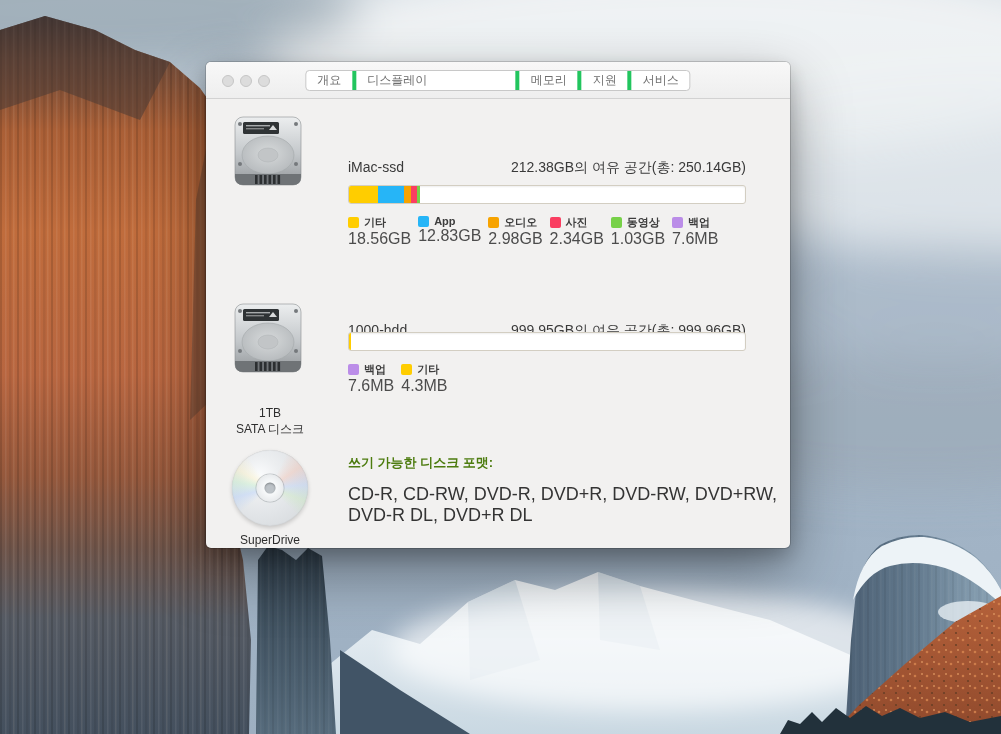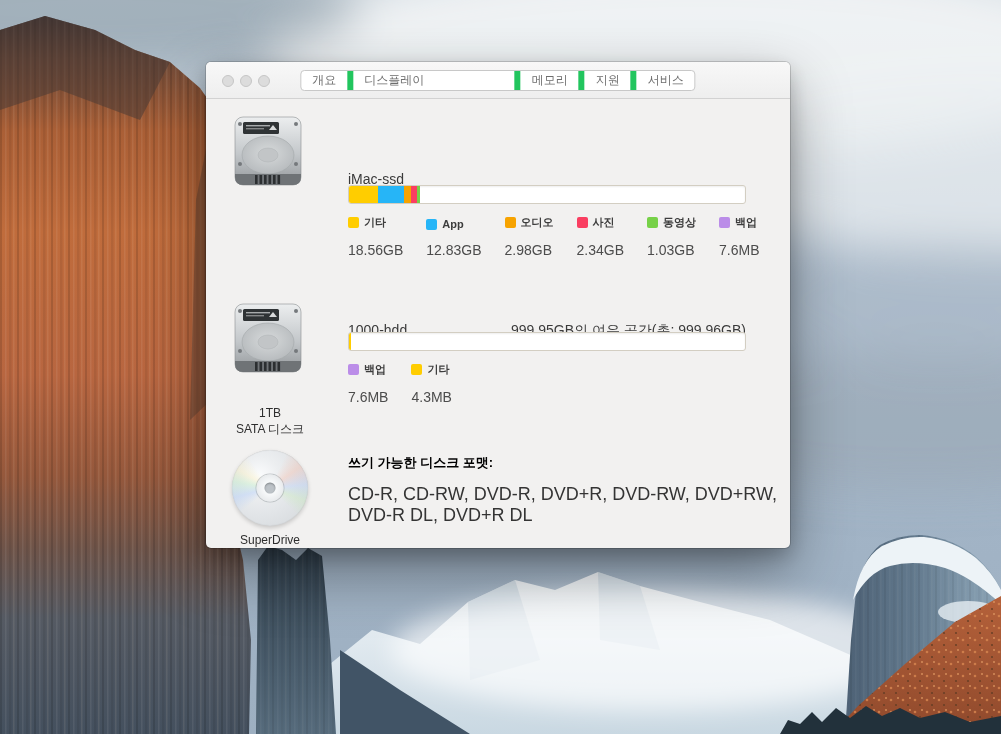--- a/index.html
+++ b/index.html
@@ -19,59 +19,59 @@
     background:linear-gradient(#f8f8f8,#eeeeee);
     border-bottom:1px solid #d2d2d2; border-radius:5px 5px 0 0;
   }
   .traffic { position:absolute; left:16px; top:13px; display:flex; gap:6px; }
   .traffic span { width:12px; height:12px; border-radius:50%; background:#dcdcdc; border:1px solid #c6c6c6; }
   .tabs {
     position:absolute; left:50%; top:8px; transform:translateX(-50%);
     display:flex; height:21px; background:#ffffff; border:1px solid #c8c8c8;
     border-radius:4px; overflow:hidden; font-size:12px; color:#6d6d6d; white-space:nowrap;
   }
-  .tab { padding:0 11px; line-height:19px; border-left:6px solid #22c55e; cursor:default; }
+  .tab { padding:0 11px; line-height:19px; border-left:4px solid #22c55e; cursor:default; }
   .tab:first-child { border-left:none; }
   .tab.selected { background:#dadada; color:#9e9e9e;margin-top:36px; }
 
   .content { position:absolute; inset:37px 0 0 0; }
 
   
   .disk-icon { position:absolute; width:70px; height:80px; }
   .icon-caption { position:absolute; width:140px; left:-6px; text-align:center; font-size:12px; color:#2e2e2e; line-height:16px; }
   .disk-head { position:absolute; left:142px; width:398px; display:flex; justify-content:space-between; font-size:14px; color:#3a3a3a; }
   .bar {
     position:absolute; left:142px; width:398px; height:19px; background:#ffffff;
     border:1px solid #d3cec2; border-radius:3px; overflow:hidden; display:flex;
     box-shadow:inset 0 1px 2px rgba(0,0,0,0.07);
   }
   .seg { height:100%; flex:0 0 auto; }
-  .legend { position:absolute; left:142px; display:flex; gap:23px;align-items:flex-end; }
+  .legend { position:absolute; left:142px; display:flex; gap:7px; }
   .legend-item { display:flex; flex-direction:column; }
   .legend-top { display:flex; align-items:center; gap:5px; }
   .swatch { width:11px; height:11px; border-radius:2px; display:inline-block; }
   .legend-label { font-size:11px; font-weight:bold; color:#3d3d3d; }
-  .legend-value { font-size:14px; color:#4c4c4c; margin-top:12px; }
+  .legend-value { font-size:16px; color:#4c4c4c; margin-top:0; }
 
   
   .cd { position:absolute; left:26px; top:351px; width:76px; height:76px; border-radius:50%;
     background:radial-gradient(circle at 36% 34%, #fbfcfd 0%, #ecee f0 28%, #e2e5e8 55%, #d3d7da 100%);
     background:radial-gradient(circle at 36% 34%, #fbfcfd 0%, #eceef0 28%, #e2e5e8 55%, #d3d7da 100%);
     box-shadow:0 2px 4px rgba(0,0,0,0.18), inset 0 0 1px rgba(0,0,0,0.25); }
   .cd-shine { position:absolute; inset:0; border-radius:50%; opacity:.6;
     background:conic-gradient(from 200deg, rgba(255,255,255,0) 0deg 30deg,
       rgba(150,190,255,.5) 55deg, rgba(160,230,170,.45) 80deg, rgba(255,235,150,.4) 100deg,
       rgba(255,255,255,0) 125deg 185deg, rgba(255,170,140,.45) 215deg,
       rgba(170,200,255,.5) 245deg, rgba(190,240,170,.45) 270deg, rgba(255,255,255,0) 295deg 360deg); }
   .cd-hub { position:absolute; left:50%; top:50%; width:27px; height:27px; transform:translate(-50%,-50%);
     border-radius:50%; background:radial-gradient(circle,#f6f8f9 35%,#dde0e3 100%);
     box-shadow:0 0 0 1px rgba(150,155,160,0.5); }
   .cd-hole { position:absolute; left:50%; top:50%; width:11px; height:11px; transform:translate(-50%,-50%);
     border-radius:50%; background:#bcc2c7; box-shadow:inset 0 1px 2px rgba(0,0,0,0.3); }
-  .sd-heading { position:absolute; left:142px; top:355px; font-size:13px; font-weight:bold; color:#000000; }
+  .sd-heading { position:absolute; left:142px; top:355px; font-size:13px; font-weight:bold; color:#4d7c0f; }
   .sd-formats { position:absolute; left:142px; top:385px; font-size:18px; color:#343434; }
 </style>
 </head>
 <body>
 
 <div class="screen">
 
   <svg class="wallpaper" width="1001" height="734" viewBox="0 0 1001 734" preserveAspectRatio="none">
     <defs>
       <linearGradient id="sky" x1="0" y1="0" x2="0" y2="1">
@@ -211,22 +211,23 @@
         <g fill="#2c2f31">
           <rect x="22" y="63" width="2.6" height="9"></rect>
             <rect x="26.5" y="63" width="2.6" height="9"></rect>
           <rect x="31" y="63" width="2.6" height="9"></rect>
             <rect x="35.5" y="63" width="2.6" height="9"></rect>
           <rect x="40" y="63" width="2.6" height="9"></rect>
             <rect x="44.5" y="63" width="2.6" height="9"></rect>
         </g>
       </svg>
 
-      <div class="disk-head" style="top:60px;margin-top:12px;">
+      <div class="disk-head" style="top:60px;">
         <span>iMac-ssd</span>
+        <span>212.38GB의 여유 공간(총: 250.14GB)</span>
       </div>
       <div class="bar" style="top:86px;">
         <span class="seg" style="background-color: rgb(255, 205, 0); width: 29px;"></span>
         <span class="seg" style="background-color: rgb(38, 181, 247); width: 26px;"></span>
         <span class="seg" style="background-color: rgb(247, 163, 0); width: 7px;"></span>
         <span class="seg" style="background-color: rgb(250, 62, 97); width: 6px;"></span>
         <span class="seg" style="background-color: rgb(119, 209, 72); width: 3px;"></span>
       </div>
       <div class="legend" style="top:116px;">
         <div class="legend-item">

